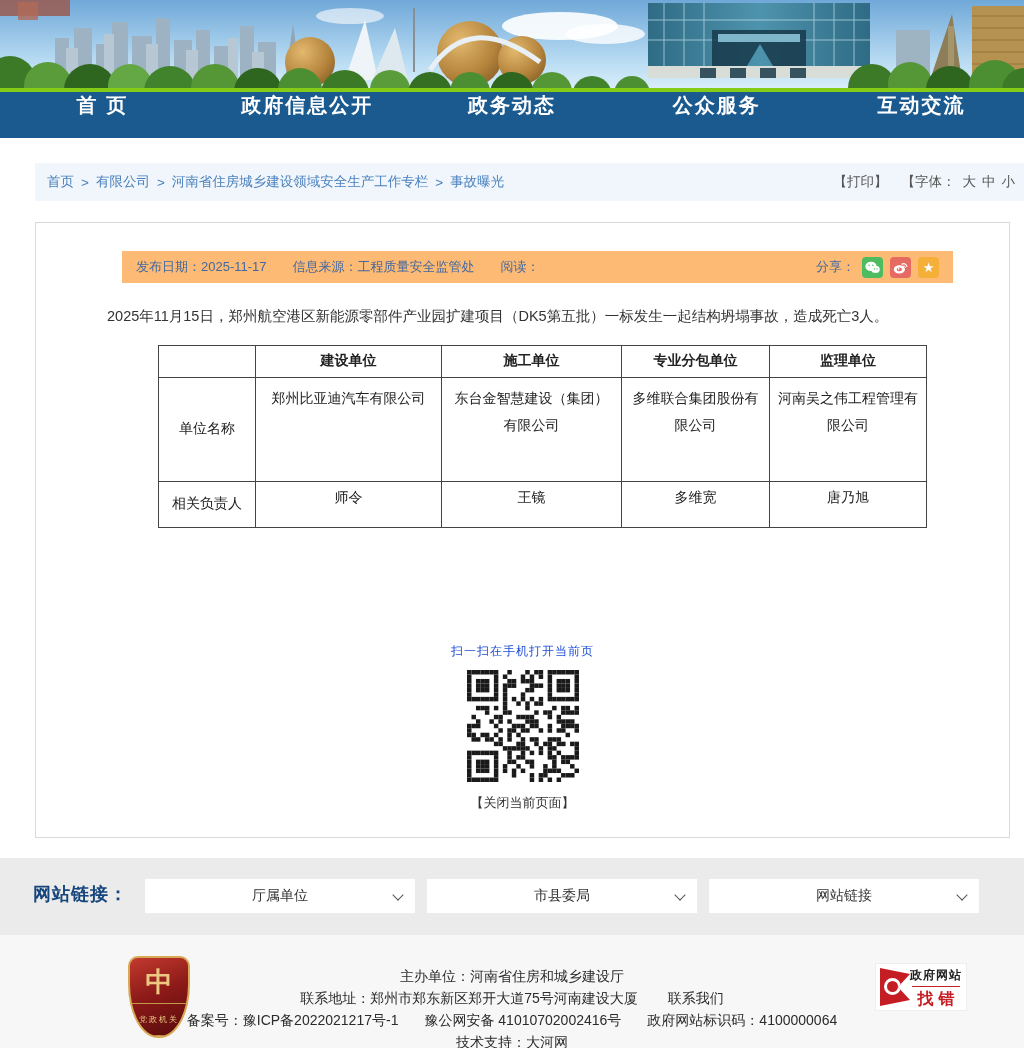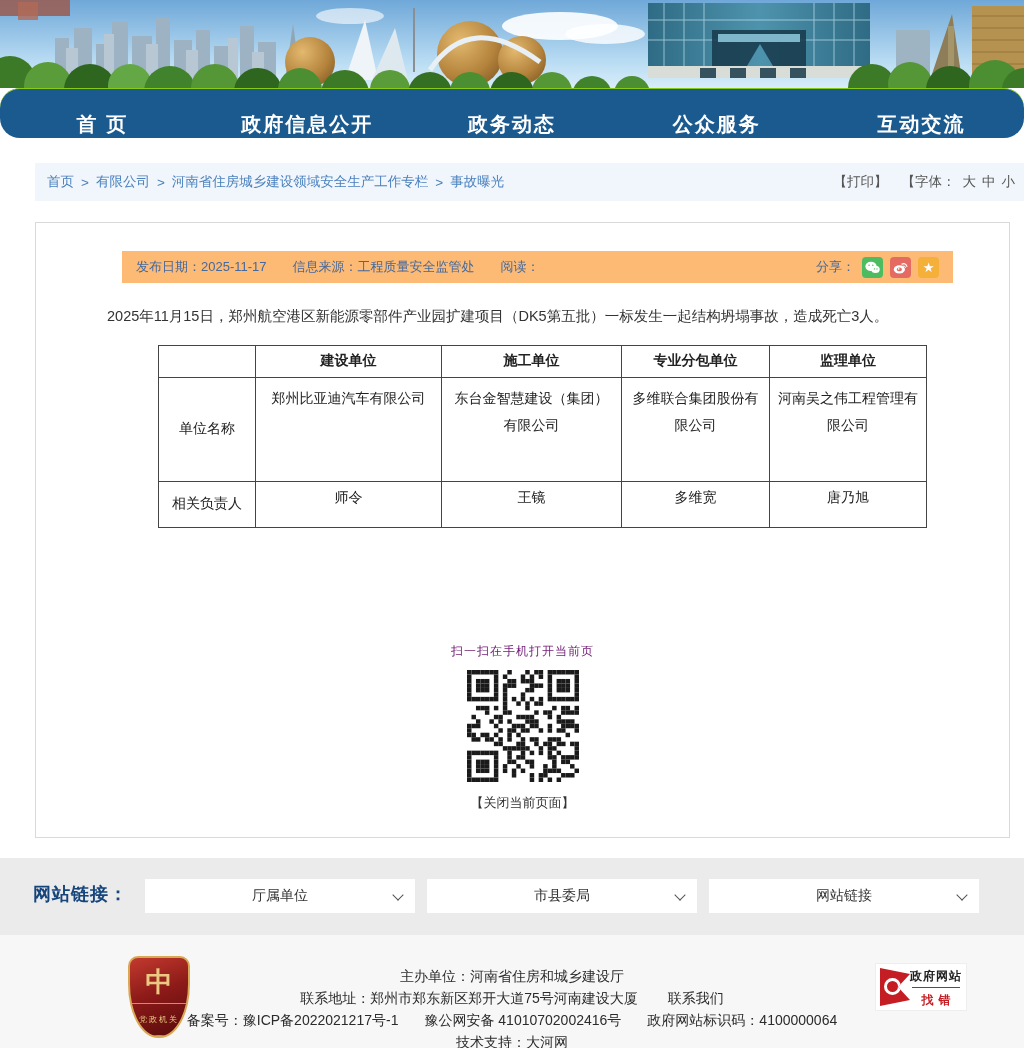--- a/index.html
+++ b/index.html
@@ -11,23 +11,22 @@
     overflow: hidden;
     color: #333;
   }
 
   
   .banner { position:absolute; top:0; left:0; width:1024px; height:88px; overflow:hidden; }
 
   
   .nav {
     position:absolute; top:88px; left:0; width:1024px; height:50px;
-    background:#1b5a8f; display:flex; align-items:flex-end;
-    border-top:1px solid #84cc16;
-    border-radius:20px;
+    background:#1b5a8f; display:flex; align-items:flex-start;
+    border-top:4px solid #84cc16;
   }
   .nav-item {
     flex:1; display:flex; align-items:center; justify-content:center;
     color:#fff; font-size:20px; font-weight:bold; letter-spacing:2px; cursor:pointer;
   }
 
   
   .breadcrumb {
     position:absolute; top:163px; left:35px; width:989px; height:38px;
     background:#f0f6fb; display:flex; align-items:center;
@@ -75,21 +74,21 @@
     font-size:14px; color:#222;
   }
   table.resp th, table.resp td { border:1px solid #444; text-align:center; padding:3px 6px; }
   table.resp thead th { height:32px; font-weight:bold; }
   table.resp .row-units td { height:104px; vertical-align:top; padding-top:8px; line-height:1.9; }
   table.resp .row-units td.rowlabel { vertical-align:middle; padding-top:3px; line-height:1.3; }
   table.resp .row-persons td { height:46px; vertical-align:top; padding-top:7px; }
   table.resp .row-persons td.rowlabel { vertical-align:middle; padding-top:3px; }
 
   .qr-section { position:absolute; top:420px; left:0; width:100%; text-align:center; }
-  .qr-hint { font-size:12px; color:#701a75; letter-spacing:1px; }
+  .qr-hint { font-size:12px; color:#1d4ed8; letter-spacing:1px; }
   .qr-box { margin:10px auto 0; width:112px; height:112px; }
   .close-btn { margin-top:12px; font-size:13px; color:#333; cursor:pointer; display:inline-block; }
 
   
   .links-band { position:absolute; top:858px; left:0; width:1024px; height:77px; background:#ebebeb; }
   .links-label {
     position:absolute; left:33px; top:24px;
     font-size:18px; font-weight:bold; color:#16457c; letter-spacing:1px;
   }
   .select {
@@ -134,21 +133,21 @@
     position:relative; width:30px; height:38px; background:#c41e24; flex:none;
     clip-path:polygon(0 0,100% 16%,60% 50%,100% 84%,0 100%);
   }
   .err-icon::after {
     content:""; position:absolute; left:4px; top:10px; width:11px; height:11px;
     border:3px solid #fff; border-radius:50%;
   }
   .err-text { flex:1; text-align:center; }
   .err-top { font-size:12px; font-weight:bold; color:#222; letter-spacing:1px; white-space:nowrap; }
   .err-divider { height:1px; background:#c41e24; margin:2px 2px; }
-  .err-bottom { font-size:12px; font-weight:bold; color:#c41e24; letter-spacing:5px; padding-left:5px; white-space:nowrap; }
+  .err-bottom { font-size:16px; font-weight:bold; color:#c41e24; letter-spacing:5px; padding-left:5px; white-space:nowrap; }
 </style>
 </head>
 <body>
 
 <div class="banner">
   <svg width="1024" height="88" viewBox="0 0 1024 88" xmlns="http://www.w3.org/2000/svg">
     <defs>
       <linearGradient id="sky" x1="0" y1="0" x2="0" y2="1">
         <stop offset="0" stop-color="#6fa8d8"></stop>
           <stop offset="0.7" stop-color="#b9dcf3"></stop>

